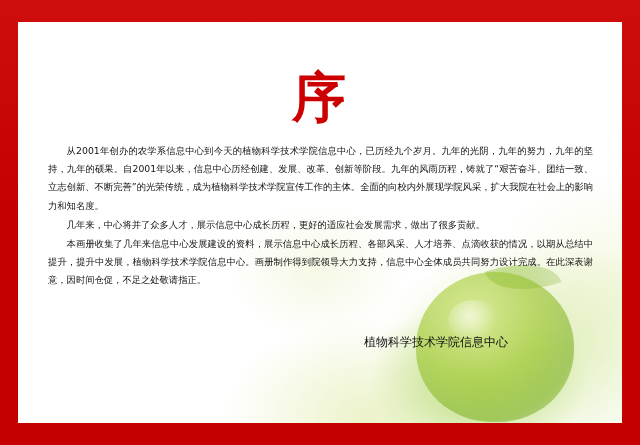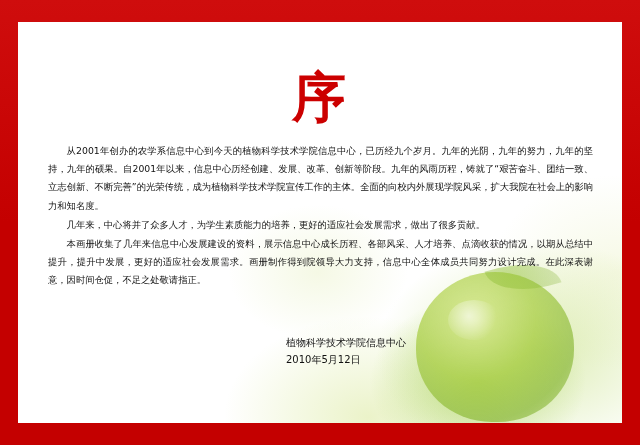--- a/index.html
+++ b/index.html
@@ -102,43 +102,42 @@
   }
   .body-text p {
     margin: 0 0 1px 0;
     text-indent: 2em;
   }
   .sign {
     position: absolute;
     right: 36px;
     top: 312px;
     width: 300px;
-    text-align: left;
+    text-align: center;
     font-family: "DejaVu Sans", "Liberation Sans", sans-serif;
-    font-size: 10px;
+    font-size: 12px;
     line-height: 17px;
     color: #111111;
   }
 </style>
 </head>
 <body>
 
 <div class="page">
   <div class="inner">
     <div class="bg-wash"></div>
     <div class="apple"></div>
     <div class="leaf"></div>
     <div class="apple-shine"></div>
 
     <div class="title">序</div>
 
     <div class="body-text">
       <p>从2001年创办的农学系信息中心到今天的植物科学技术学院信息中心，已历经九个岁月。九年的光阴，九年的努力，九年的坚持，九年的硕果。自2001年以来，信息中心历经创建、发展、改革、创新等阶段。九年的风雨历程，铸就了“艰苦奋斗、团结一致、立志创新、不断完善”的光荣传统，成为植物科学技术学院宣传工作的主体。全面的向校内外展现学院风采，扩大我院在社会上的影响力和知名度。</p>
-      <p>几年来，中心将并了众多人才，为学生素质能力的培养，更好的适应社会发展需求，做出了很多贡献。</p>
-      <p>本画册收集了几年来信息中心发展建设的资料，展示信息中心成长历程、各部风采、人才培养、点滴收获的情况，以期从总结中提升，提升中发展，更好的适应社会发展需求。画册制作得到院领导大力支持，信息中心全体成员共同努力设计完成。在此深表谢意，因时间仓促，不足之处敬请指正。</p>
+      <p>几年来，中心将并了众多人才，展示信息中心成长历程，更好的适应社会发展需求，做出了很多贡献。</p>
+      <p>本画册收集了几年来信息中心发展建设的资料，展示信息中心成长历程、各部风采、人才培养、点滴收获的情况，以期从总结中提升，提升中发展，植物科学技术学院信息中心。画册制作得到院领导大力支持，信息中心全体成员共同努力设计完成。在此深表谢意，因时间仓促，不足之处敬请指正。</p>
     </div>
 
     <div class="sign">
       <div>植物科学技术学院信息中心</div>
-      <div>2010年5月12日</div>
     </div>
   </div>
 </div>
 
 </body></html>

